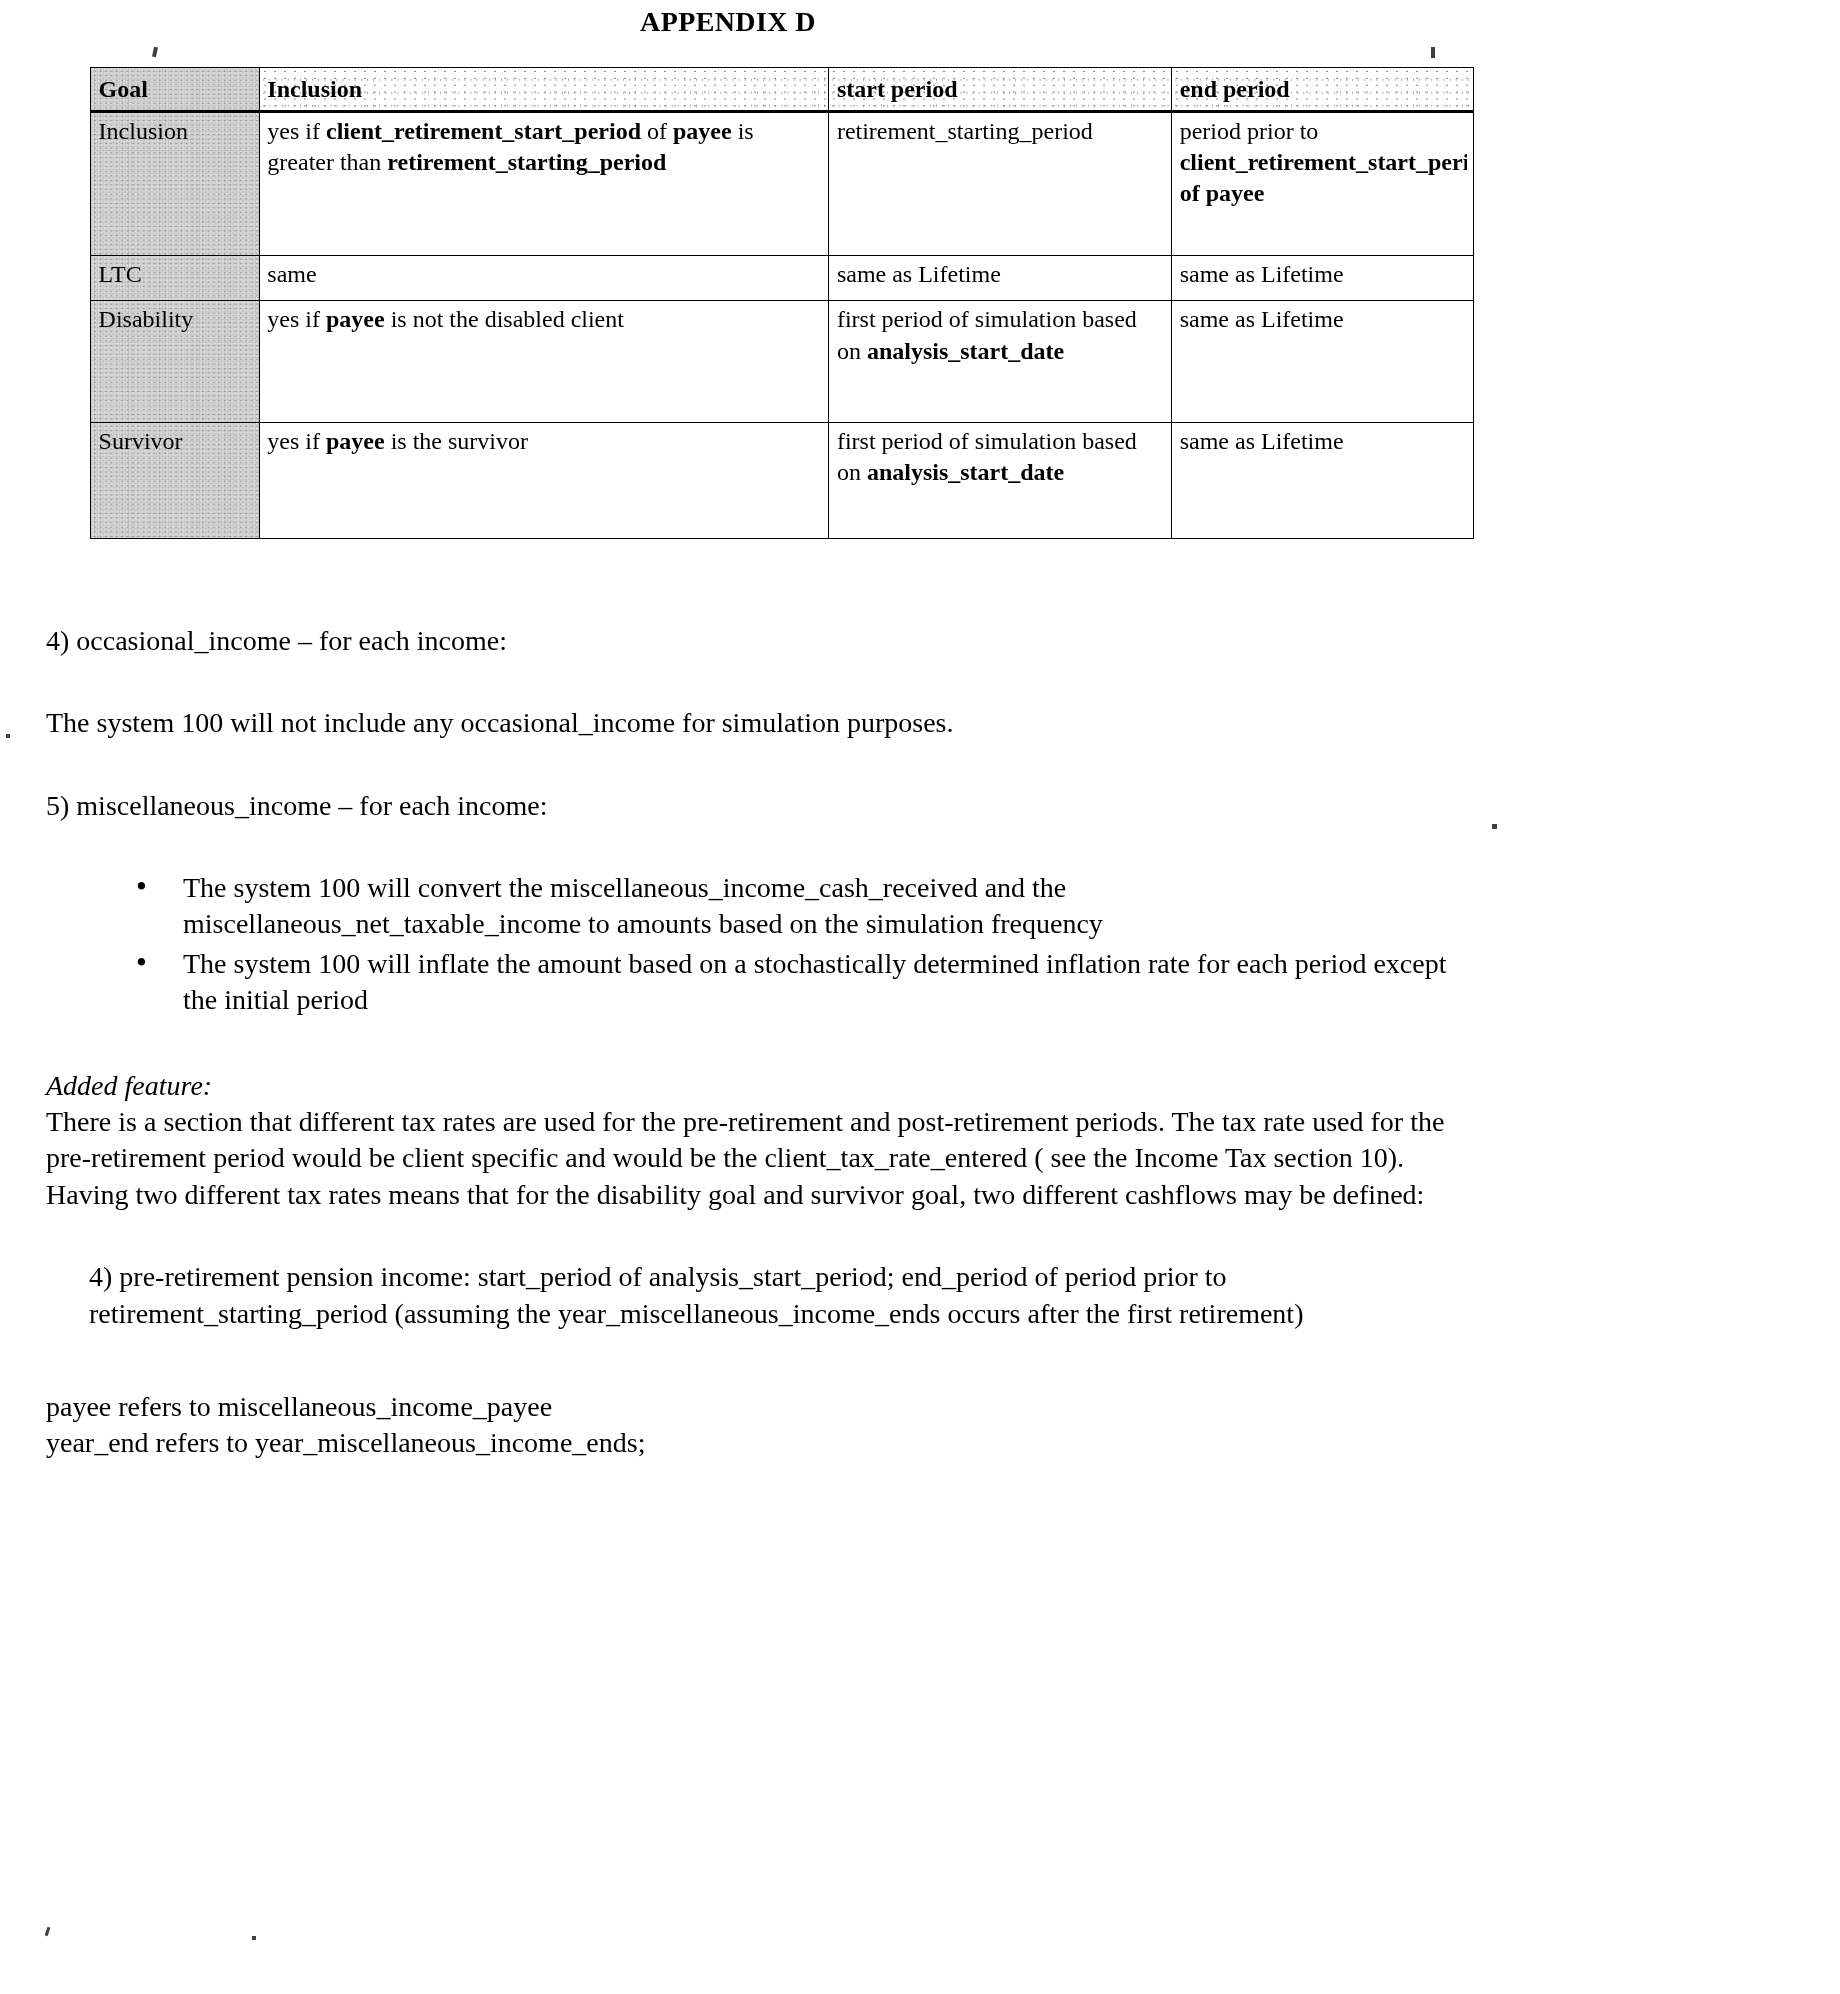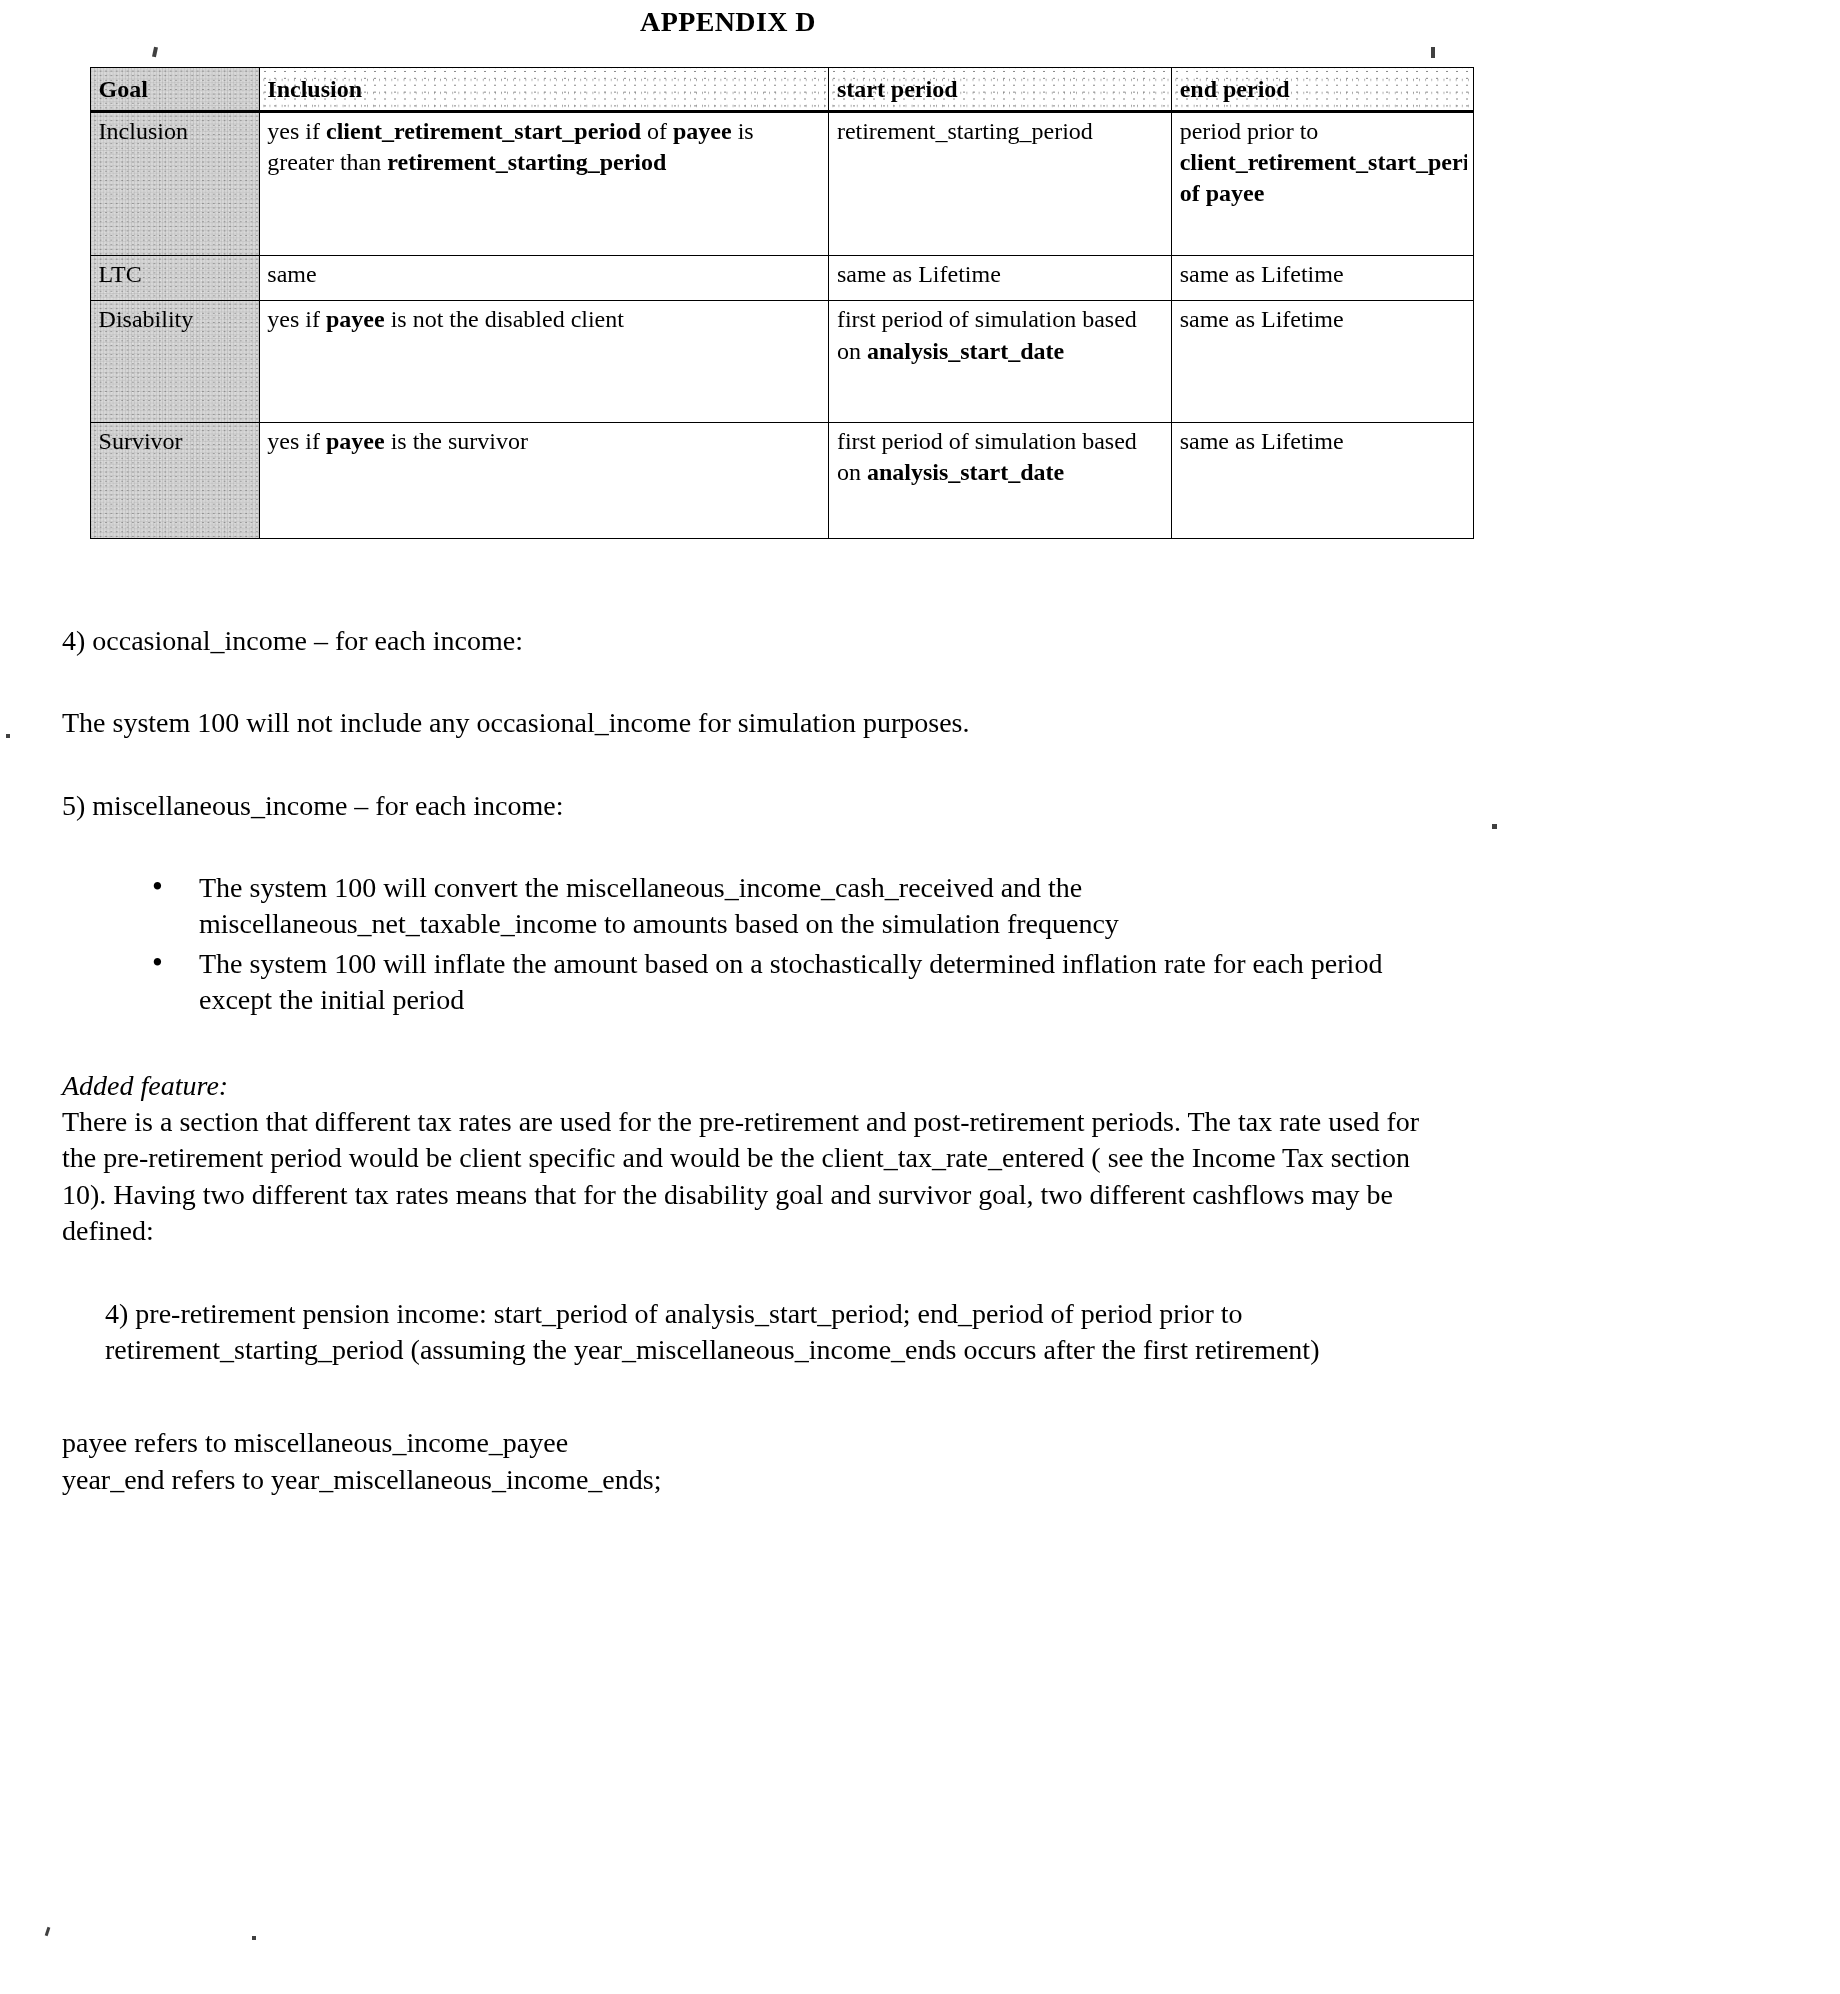--- a/index.html
+++ b/index.html
@@ -110,21 +110,21 @@
   .row-ltc td { height: 37px; }
   .row-dis td { height: 113px; }
   .row-sur td { height: 107px; }
 
   b.code { font-weight: bold; }
   .clip { display: block; max-height: 109px; overflow: hidden; }
 
   
   .body {
     margin-top: 84px;
-    padding: 0 0 0 62px;
+    padding: 0 0 0 46px;
     font-size: 28px;
     line-height: 1.30;
   }
   .para {
     margin: 0 0 0 0;
     max-width: 1621px;
   }
   .gap-m { height: 46px; }
 
   ul.bullets {

